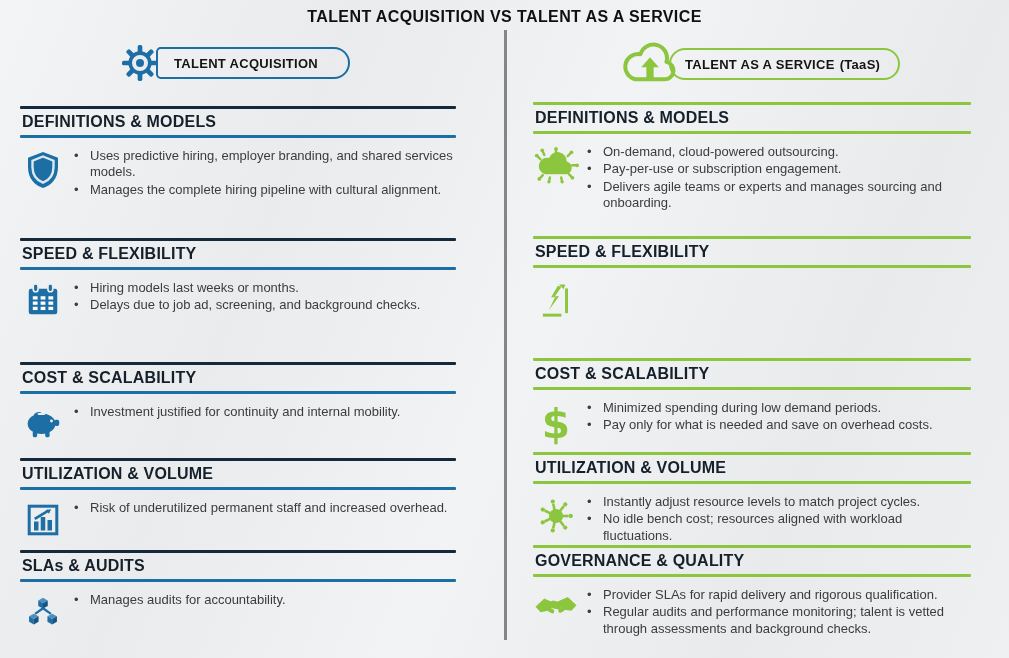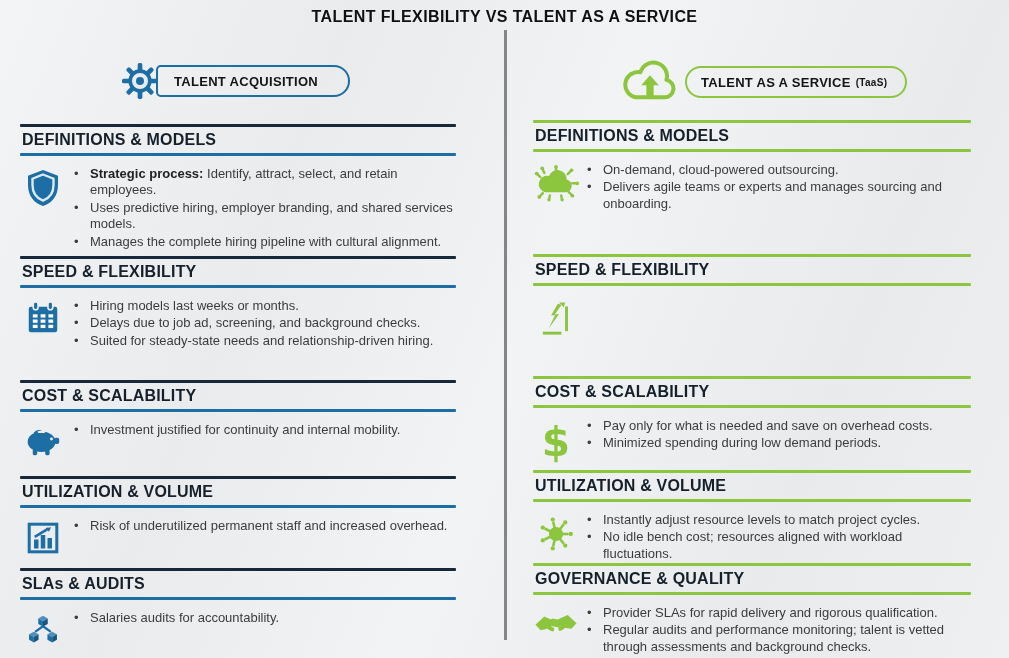--- a/index.html
+++ b/index.html
@@ -17,35 +17,35 @@
     position:relative;width:1009px;height:658px;
     background:linear-gradient(112deg,#f3f4f5 0%,#eaebed 28%,#f2f3f4 52%,#e8eaec 78%,#eff0f1 100%);
   }
   .title{
     margin:0;padding-top:8px;text-align:center;
     font-size:16px;font-weight:bold;letter-spacing:.4px;color:#101010;
   }
   .center-divider{
     position:absolute;left:504px;top:30px;width:3px;height:610px;background:var(--divider);
   }
-  .col{position:absolute;top:50px;}
+  .col{position:absolute;top:32px;}
   .col-left{left:20px;width:436px;}
   .col-right{left:533px;width:438px;}
 
   .badge{display:flex;align-items:center;margin-top:10px;}
   .col-left .badge{margin-left:100px;margin-bottom:22px;height:42px;}
-  .col-right .badge{margin-left:88px;margin-bottom:16px;height:44px;gap:16px;}
+  .col-right .badge{margin-left:88px;margin-bottom:16px;height:44px;}
   .badge-icon{display:flex;align-items:center;justify-content:center;position:relative;z-index:2;}
   .badge-pill{
     display:flex;align-items:center;height:32px;border:2.5px solid var(--blue);
     border-radius:5px 17px 17px 5px;padding:0 30px 0 16px;margin-left:-4px;
     font-size:13px;font-weight:bold;letter-spacing:.3px;color:#141414;background:transparent;
   }
   .col-right .badge-pill{border-color:var(--green);border-radius:17px;padding:0 18px 0 14px;margin-left:-10px;}
-  .pill-suffix{font-size:10px;font-weight:bold;margin-left:5px;}
+  .pill-suffix{font-size:13px;font-weight:bold;margin-left:5px;}
 
   .sec{display:block;}
   #left-sections .sec:nth-of-type(1){min-height:132px;}
   #left-sections .sec:nth-of-type(2){min-height:124px;}
   #left-sections .sec:nth-of-type(3){min-height:96px;}
   #left-sections .sec:nth-of-type(4){min-height:92px;}
   #right-sections .sec:nth-of-type(1){min-height:134px;}
   #right-sections .sec:nth-of-type(2){min-height:122px;}
   #right-sections .sec:nth-of-type(3){min-height:94px;}
   #right-sections .sec:nth-of-type(4){min-height:89px;}
@@ -70,21 +70,21 @@
 
   
   .fb{fill:var(--blue);} .sb{stroke:var(--blue);fill:none;}
   .fg{fill:var(--green);} .sg{stroke:var(--green);fill:none;} .fw{fill:#fdfdfd;}
   .ftop{fill:#4e8fbd;} .fdark{fill:#155580;}
 </style>
 </head>
 <body>
 
 <div class="page">
-  <h1 class="title">TALENT FLEXIBILITY VS TALENT AS A SERVICE</h1>
+  <h1 class="title">TALENT ACQUISITION VS TALENT AS A SERVICE</h1>
   <div class="center-divider"></div>
 
   <div class="col col-left">
     <div class="badge">
       <span class="badge-icon">
           <svg width="40" height="40" viewBox="0 0 24 24">
             <rect class="fb" x="10.6" y="1.2" width="2.8" height="5" rx="1" transform="rotate(0 12 12)"></rect>
             <rect class="fb" x="10.6" y="1.2" width="2.8" height="5" rx="1" transform="rotate(45 12 12)"></rect>
             <rect class="fb" x="10.6" y="1.2" width="2.8" height="5" rx="1" transform="rotate(90 12 12)"></rect>
             <rect class="fb" x="10.6" y="1.2" width="2.8" height="5" rx="1" transform="rotate(135 12 12)"></rect>
@@ -106,21 +106,20 @@
           <h2>DEFINITIONS &amp; MODELS</h2>
           <div class="rule-sub"></div>
           <div class="sec-body">
             <span class="sec-icon">
               <svg width="36" height="40" viewBox="0 0 24 26">
                 <path class="fb" d="M12 1 L22 4.8 V11 C22 18.6 17.6 23.2 12 25 C6.4 23.2 2 18.6 2 11 V4.8 Z"></path>
                 <path d="M12 4 L19 6.8 V11 C19 16.6 16 19.9 12 21.4 C8 19.9 5 16.6 5 11 V6.8 Z" fill="none" stroke="#dce9f2" stroke-width="1.6"></path>
               </svg>
             </span>
             <ul>
-              <li><b>Strategic process:</b> Identify, attract, select, and retain employees.</li>
               <li>Uses predictive hiring, employer branding, and shared services models.</li>
               <li>Manages the complete hiring pipeline with cultural alignment.</li>
             </ul>
           </div>
         </section>
         <section class="sec">
           <div class="rule-top"></div>
           <h2>SPEED &amp; FLEXIBILITY</h2>
           <div class="rule-sub"></div>
           <div class="sec-body">
@@ -138,21 +137,20 @@
                   <rect x="15.6" y="13" width="3.2" height="2.2"></rect>
                   <rect x="5.2" y="16.5" width="3.2" height="2.2"></rect>
                   <rect x="10.4" y="16.5" width="3.2" height="2.2"></rect>
                   <rect x="15.6" y="16.5" width="3.2" height="2.2"></rect>
                 </g>
               </svg>
             </span>
             <ul>
               <li>Hiring models last weeks or months.</li>
               <li>Delays due to job ad, screening, and background checks.</li>
-              <li>Suited for steady-state needs and relationship-driven hiring.</li>
             </ul>
           </div>
         </section>
         <section class="sec">
           <div class="rule-top"></div>
           <h2>COST &amp; SCALABILITY</h2>
           <div class="rule-sub"></div>
           <div class="sec-body">
             <span class="sec-icon">
               <svg width="38" height="34" viewBox="0 0 26 22">
@@ -203,21 +201,21 @@
                 <polygon class="fdark" points="12,5.8 15,4.1 15,7.5 12,9.2"></polygon>
                 <polygon class="ftop" points="6.2,12.4 9.2,14.100000000000001 6.2,15.8 3.2,14.100000000000001"></polygon>
                 <polygon class="fb" points="3.2,14.100000000000001 6.2,15.8 6.2,19.2 3.2,17.5"></polygon>
                 <polygon class="fdark" points="6.2,15.8 9.2,14.100000000000001 9.2,17.5 6.2,19.2"></polygon>
                 <polygon class="ftop" points="17.8,12.4 20.8,14.100000000000001 17.8,15.8 14.8,14.100000000000001"></polygon>
                 <polygon class="fb" points="14.8,14.100000000000001 17.8,15.8 17.8,19.2 14.8,17.5"></polygon>
                 <polygon class="fdark" points="17.8,15.8 20.8,14.100000000000001 20.8,17.5 17.8,19.2"></polygon>
               </svg>
             </span>
             <ul>
-              <li>Salaries audits for accountability.</li>
+              <li>Manages audits for accountability.</li>
             </ul>
           </div>
         </section>
       </div>
   </div>
 
   <div class="col col-right">
     <div class="badge">
       <span class="badge-icon">
           <svg width="58" height="44" viewBox="0 0 30 23">
@@ -258,20 +256,21 @@
                   <circle cx="28.8" cy="12.2" r="1.2"></circle>
                   <circle cx="25.7" cy="20.3" r="1.2"></circle>
                   <circle cx="4.1" cy="21.1" r="1.2"></circle>
                   <circle cx="10.4" cy="23" r="1.1"></circle>
                   <circle cx="19" cy="23" r="1.1"></circle>
                 </g>
               </svg>
             </span>
             <ul>
               <li>On-demand, cloud-powered outsourcing.</li>
+              <li>Pay-per-use or subscription engagement.</li>
               <li>Delivers agile teams or experts and manages sourcing and onboarding.</li>
             </ul>
           </div>
         </section>
         <section class="sec">
           <div class="rule-top"></div>
           <h2>SPEED &amp; FLEXIBILITY</h2>
           <div class="rule-sub"></div>
           <div class="sec-body">
             <span class="sec-icon">
@@ -288,22 +287,22 @@
           <div class="rule-top"></div>
           <h2>COST &amp; SCALABILITY</h2>
           <div class="rule-sub"></div>
           <div class="sec-body">
             <span class="sec-icon">
               <svg width="30" height="46" viewBox="0 0 16 26">
                 <text x="8" y="20.5" text-anchor="middle" font-size="23" font-weight="bold" font-family="DejaVu Sans, sans-serif" fill="#8CC63F">$</text>
               </svg>
             </span>
             <ul>
+              <li>Minimized spending during low demand periods.</li>
               <li>Pay only for what is needed and save on overhead costs.</li>
-              <li>Minimized spending during low demand periods.</li>
             </ul>
           </div>
         </section>
         <section class="sec">
           <div class="rule-top"></div>
           <h2>UTILIZATION &amp; VOLUME</h2>
           <div class="rule-sub"></div>
           <div class="sec-body">
             <span class="sec-icon">
               <svg width="40" height="40" viewBox="0 0 24 26">

